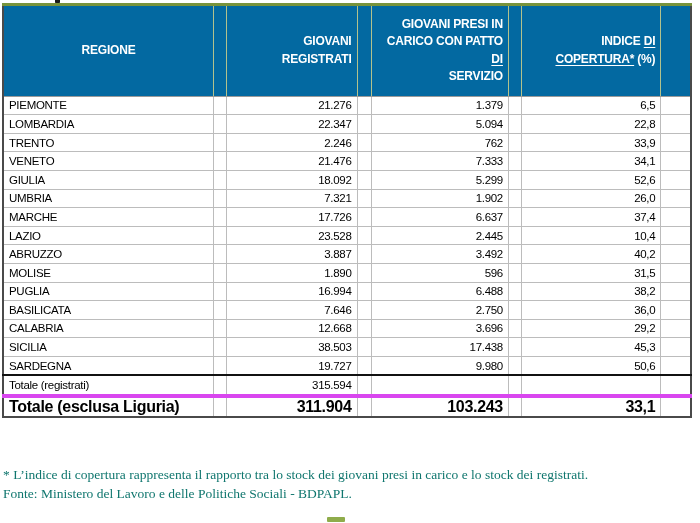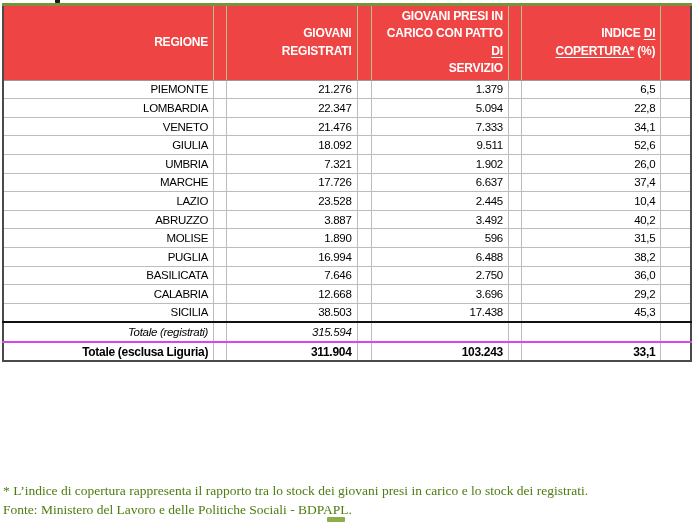--- a/index.html
+++ b/index.html
@@ -13,50 +13,50 @@
 
   table.main{
     position:absolute;left:2px;top:3px;
     border-collapse:collapse;table-layout:fixed;width:690px;
     border:2px solid #4a4a4a;
   }
   col.c1{width:210px}col.s1{width:13px}col.c2{width:130px}col.s2{width:14px}
   col.c3{width:137px}col.s3{width:13px}col.c4{width:139px}col.s4{width:30px}
 
   thead th{
-    background:#ef4444;color:#ffffff;font-weight:bold;font-size:12px;
-    height:62px;padding:2px 5px;vertical-align:middle;line-height:1.45;
+    background:#0369a1;color:#ffffff;font-weight:bold;font-size:12px;
+    height:62px;padding:10px 5px;vertical-align:middle;line-height:1.45;
     border-top:3px solid #77933c;border-left:1px solid #b3c28c;border-bottom:1px solid #9a9a9a;
     letter-spacing:-0.2px;
     margin-left:10px;
   }
   thead th:first-child{border-left:none;}
-  th.h-left{text-align:right;}
+  th.h-left{text-align:center;}
   th.h-right{text-align:right;}
 
   td{
     height:17.6px;font-size:11.5px;color:#000;padding:0 5px;
     border-right:1px solid #bcbcbc;border-bottom:1px solid #bcbcbc;
     letter-spacing:-0.3px;white-space:nowrap;overflow:hidden;vertical-align:middle;
     background:#ffffff;
   }
-  td.c-region{text-align:right;}
+  td.c-region{text-align:left;}
   td.c-num{text-align:right;}
   td.sp{padding:0;}
-  tr.total-reg td{border-top:2px solid #111;font-style:italic;}
-  tr.total-esc td{border-top:2px solid #d946ef;font-weight:bold;font-size:12px;}
+  tr.total-reg td{border-top:2px solid #111;}
+  tr.total-esc td{border-top:4px solid #d946ef;font-weight:bold;font-size:16px;}
 
   .squig{
     text-decoration-line:underline;text-decoration-style:wavy;
     text-decoration-color:#e03030;text-decoration-thickness:1px;text-underline-offset:2px;text-decoration:underline;
   }
 
   .footnotes{
-    position:absolute;left:3px;top:481px;width:697px;
-    font-family:"Liberation Serif",serif;font-size:13.5px;color:#4d7c0f;
+    position:absolute;left:3px;top:465px;width:697px;
+    font-family:"Liberation Serif",serif;font-size:13.5px;color:#0f766e;
     line-height:19px;white-space:nowrap;
   }
 </style>
 </head>
 <body>
 
 <div class="canvas">
 
   <div class="top-speck"></div>
 
@@ -112,41 +112,51 @@
       <td class="c-region">LOMBARDIA</td>
       <td class="sp"></td>
       <td class="c-num">22.347</td>
       <td class="sp"></td>
       <td class="c-num">5.094</td>
       <td class="sp"></td>
       <td class="c-num">22,8</td>
       <td class="sp"></td>
     </tr>
 
+    <tr>
+      <td class="c-region">TRENTO</td>
+      <td class="sp"></td>
+      <td class="c-num">2.246</td>
+      <td class="sp"></td>
+      <td class="c-num">762</td>
+      <td class="sp"></td>
+      <td class="c-num">33,9</td>
+      <td class="sp"></td>
+    </tr>
 
     <tr>
       <td class="c-region">VENETO</td>
       <td class="sp"></td>
       <td class="c-num">21.476</td>
       <td class="sp"></td>
       <td class="c-num">7.333</td>
       <td class="sp"></td>
       <td class="c-num">34,1</td>
       <td class="sp"></td>
     </tr>
 
 
 
 
     <tr>
       <td class="c-region">GIULIA</td>
       <td class="sp"></td>
       <td class="c-num">18.092</td>
       <td class="sp"></td>
-      <td class="c-num">9.511</td>
+      <td class="c-num">5.299</td>
       <td class="sp"></td>
       <td class="c-num">52,6</td>
       <td class="sp"></td>
     </tr>
 
     <tr>
       <td class="c-region">UMBRIA</td>
       <td class="sp"></td>
       <td class="c-num">7.321</td>
       <td class="sp"></td>
@@ -238,20 +248,30 @@
       <td class="c-region">SICILIA</td>
       <td class="sp"></td>
       <td class="c-num">38.503</td>
       <td class="sp"></td>
       <td class="c-num">17.438</td>
       <td class="sp"></td>
       <td class="c-num">45,3</td>
       <td class="sp"></td>
     </tr>
 
+    <tr>
+      <td class="c-region">SARDEGNA</td>
+      <td class="sp"></td>
+      <td class="c-num">19.727</td>
+      <td class="sp"></td>
+      <td class="c-num">9.980</td>
+      <td class="sp"></td>
+      <td class="c-num">50,6</td>
+      <td class="sp"></td>
+    </tr>
   </tbody>
     <tbody>
       <tr class="total-reg">
         <td class="c-region">Totale (registrati)</td>
         <td class="sp"></td>
         <td class="c-num">315.594</td>
         <td class="sp"></td>
         <td class="c-num"></td>
         <td class="sp"></td>
         <td class="c-num"></td>

